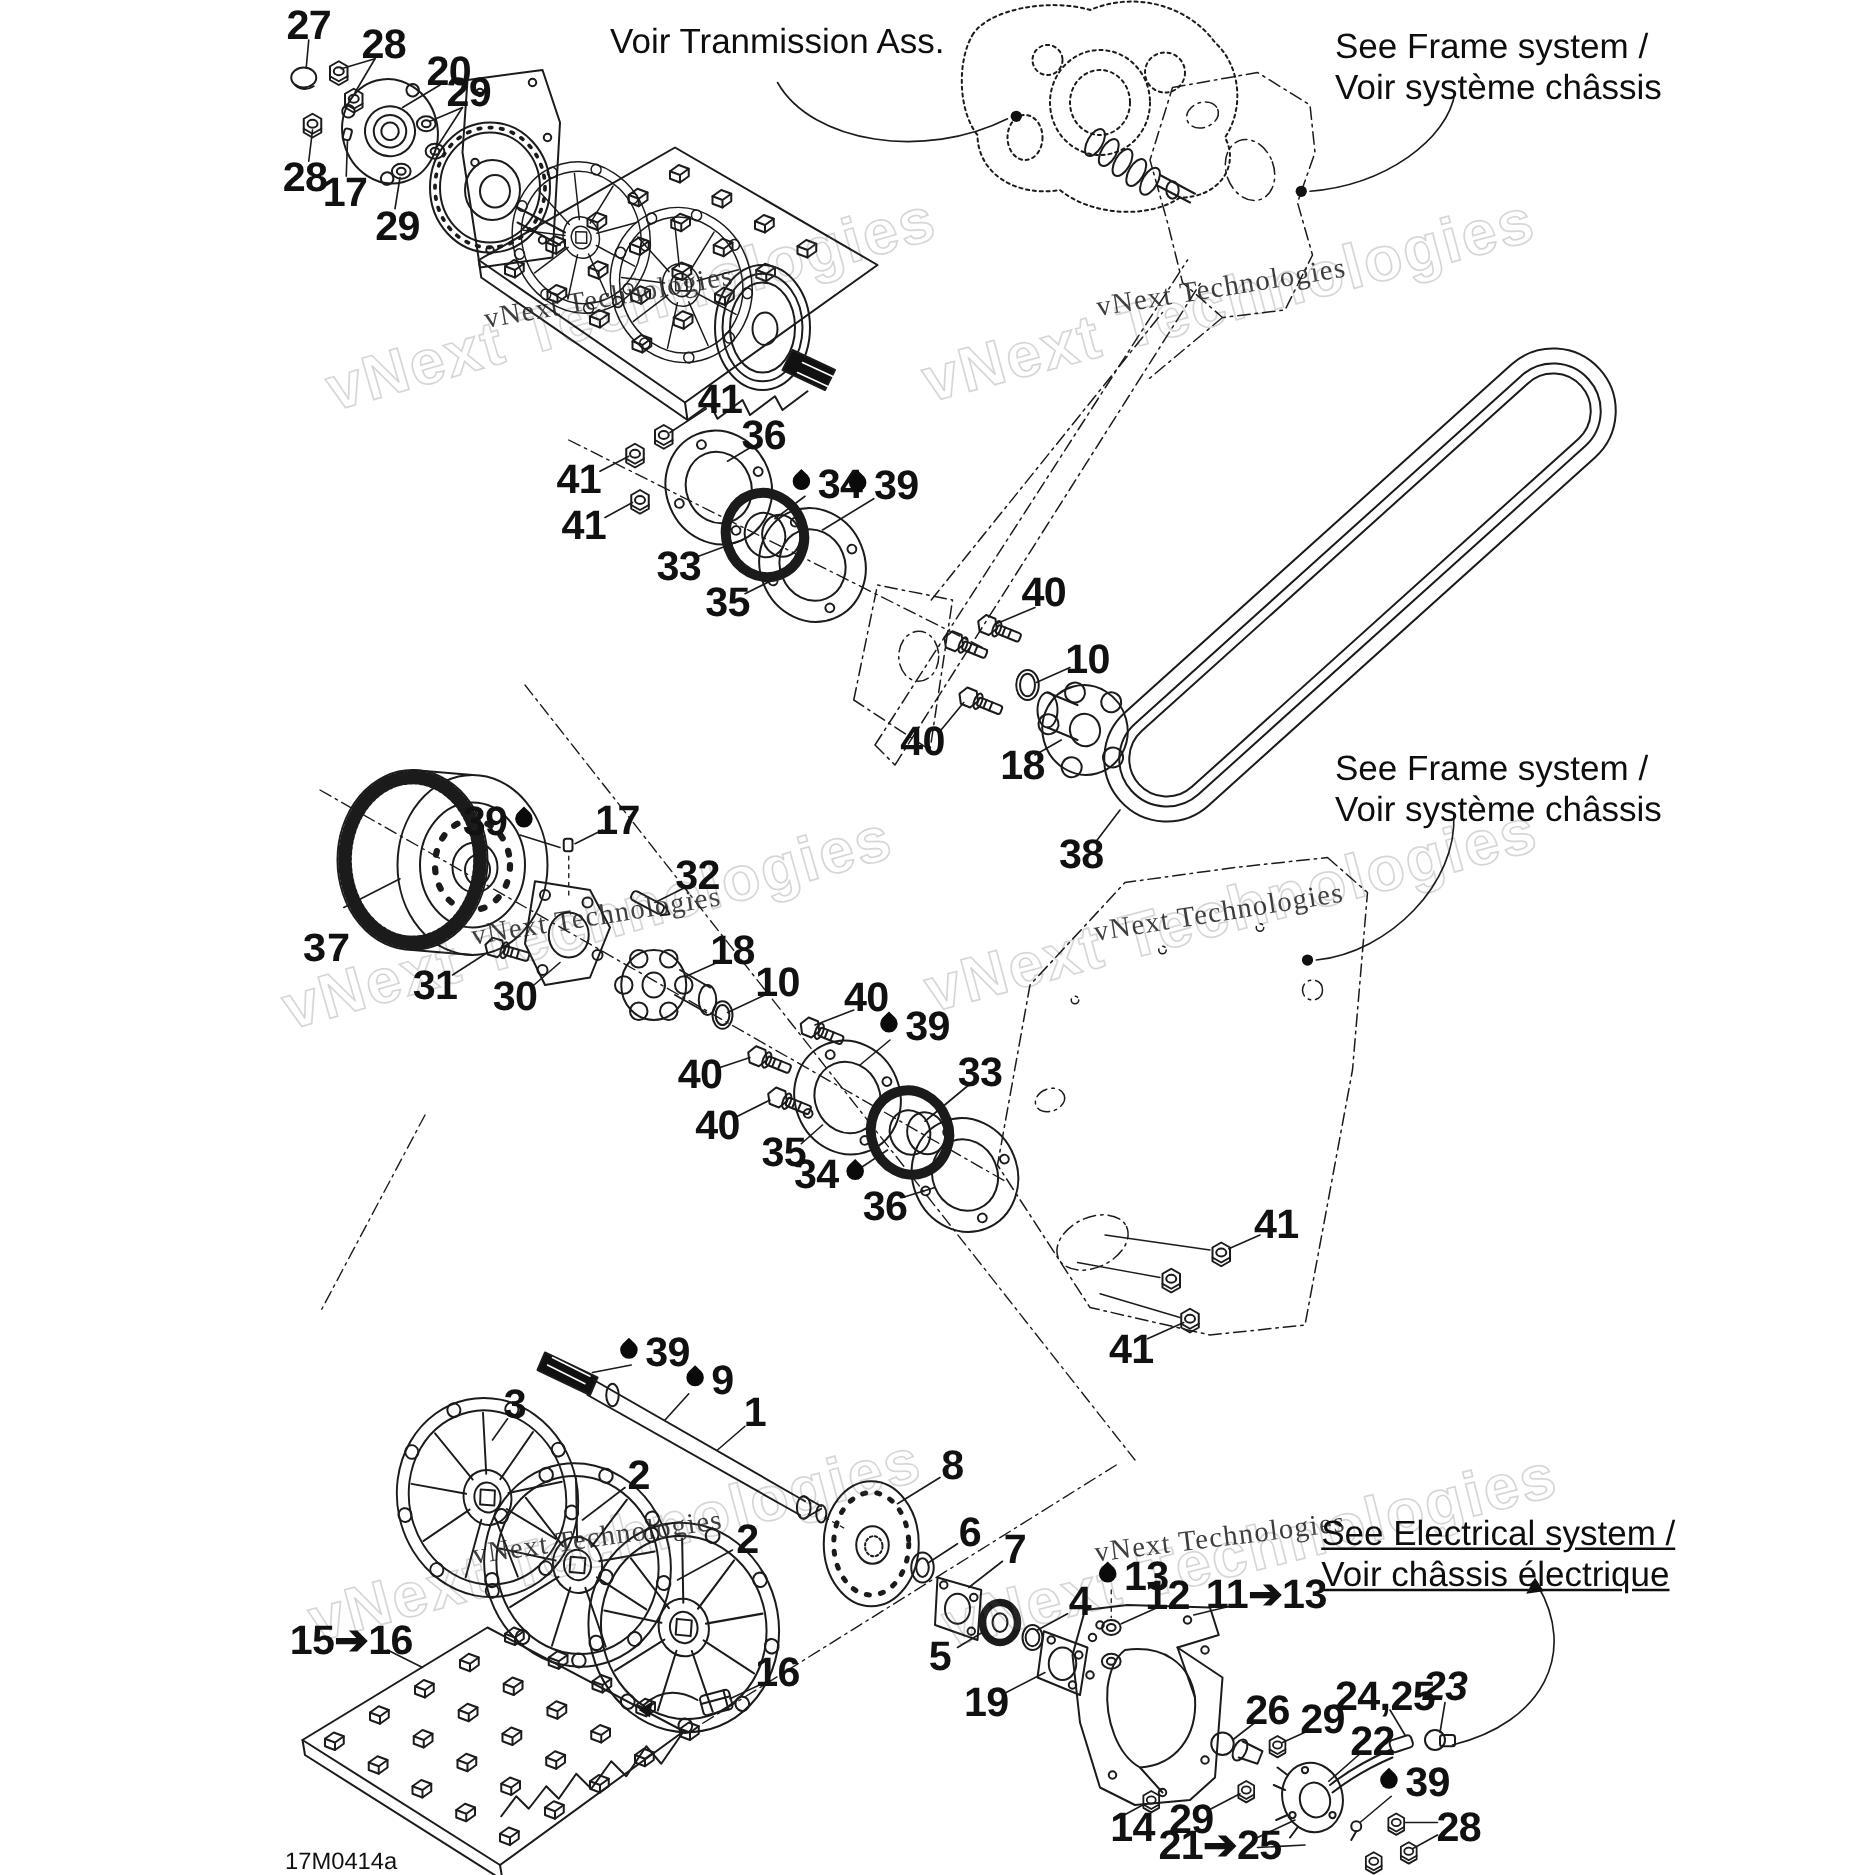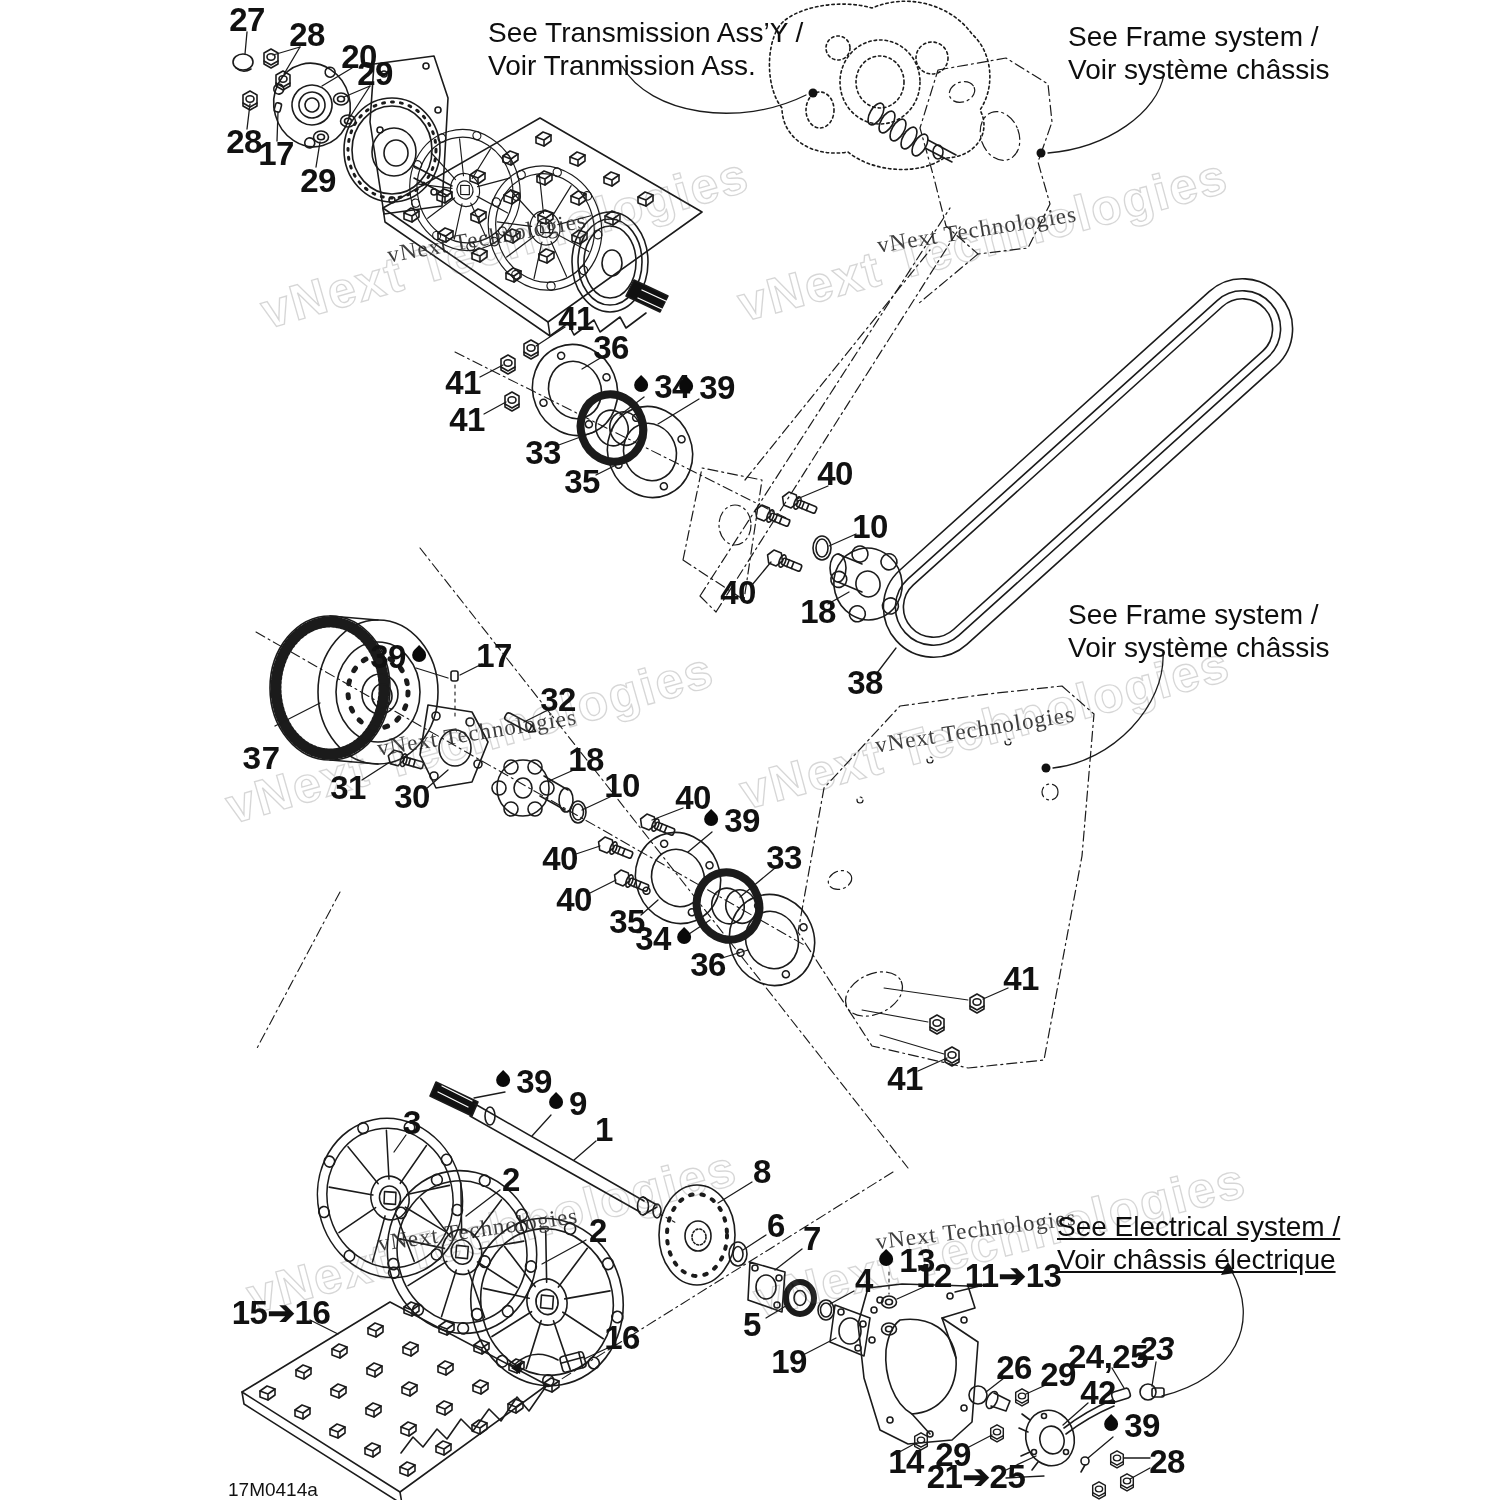--- a/index.html
+++ b/index.html
@@ -507,21 +507,20 @@
 <div class="wm wm-dark" style="left:477px;top:733px;transform:translate(-50%,-50%) rotate(-9deg);">vNext Technologies</div>
 <div class="wm wm-outline" style="left:470px;top:738px;transform:translate(-50%,-50%) rotate(-16deg);">vNext Technologies</div>
 <div class="wm wm-dark" style="left:975px;top:730px;transform:translate(-50%,-50%) rotate(-9deg);">vNext Technologies</div>
 <div class="wm wm-outline" style="left:985px;top:728px;transform:translate(-50%,-50%) rotate(-15deg);">vNext Technologies</div>
 <div class="wm wm-dark" style="left:478px;top:1230px;transform:translate(-50%,-50%) rotate(-8deg);">vNext Technologies</div>
 <div class="wm wm-outline" style="left:492px;top:1232px;transform:translate(-50%,-50%) rotate(-15deg);">vNext Technologies</div>
 <div class="wm wm-dark" style="left:976px;top:1230px;transform:translate(-50%,-50%) rotate(-7deg);">vNext Technologies</div>
 <div class="wm wm-outline" style="left:1000px;top:1240px;transform:translate(-50%,-50%) rotate(-14deg);">vNext Technologies</div>
 
 <div class="annot" style="left:488px;top:16px;">
-  <div>See Transmission Ass’Y /</div>
   <div>Voir Tranmission Ass.</div>
 </div>
 <div class="annot" style="left:1068px;top:20px;">
   <div>See Frame system /</div>
   <div>Voir système châssis</div>
 </div>
 <div class="annot" style="left:1068px;top:598px;">
   <div>See Frame system /</div>
   <div>Voir système châssis</div>
 </div>
@@ -700,21 +699,21 @@
       <div class="callout" style="left: 789px; top: 1362px;">
         <span>19</span>
       </div>
       <div class="callout" style="left: 1014px; top: 1368px;">
         <span>26</span>
       </div>
       <div class="callout" style="left: 1058px; top: 1375px;">
         <span>29</span>
       </div>
       <div class="callout" style="left: 1098px; top: 1393px;">
-        <span>42</span>
+        <span>22</span>
       </div>
       <div class="callout" style="left: 1108px; top: 1357px;">
         <span>24,25</span>
       </div>
       <div class="callout" style="left: 1156px; top: 1349px; font-style: italic;">
         <span>23</span>
       </div>
       <div class="callout" style="left: 1131px; top: 1426px;">
         <span class="drop"></span>
         <span>39</span>

